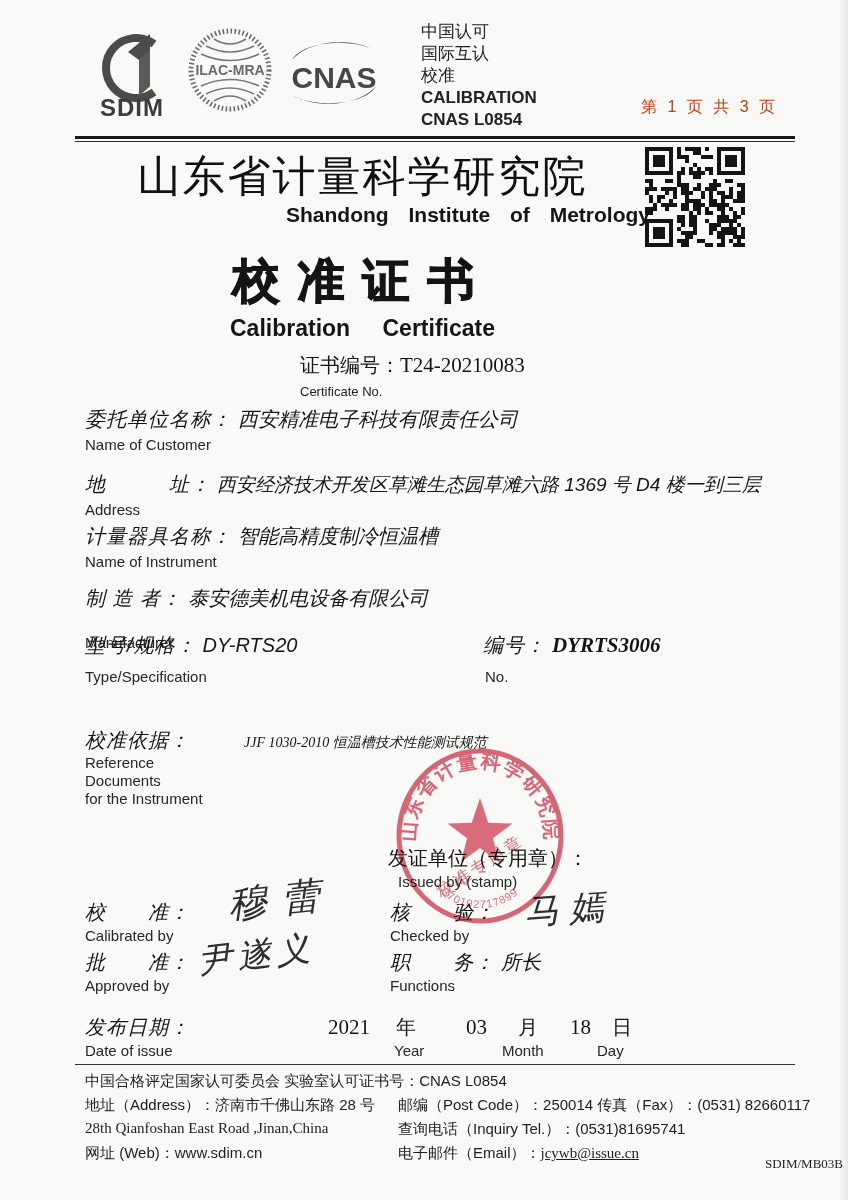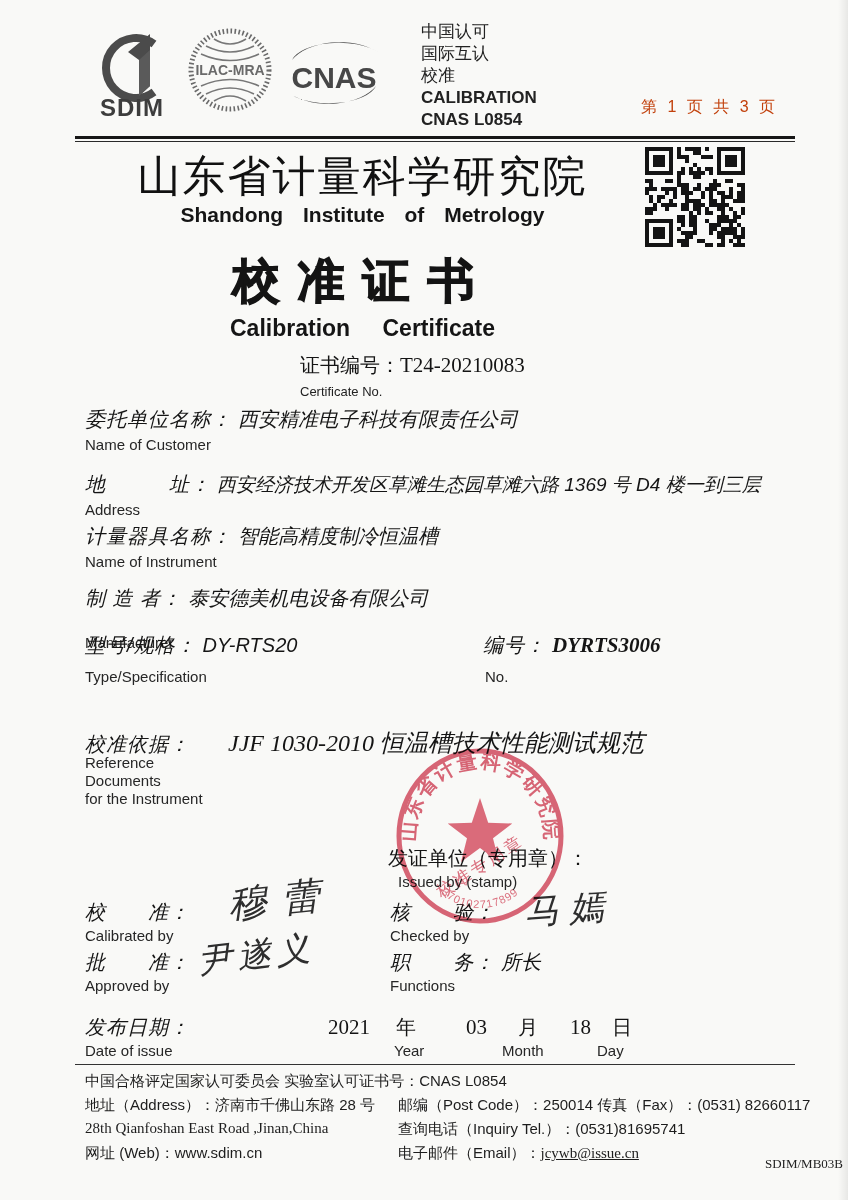--- a/index.html
+++ b/index.html
@@ -18,21 +18,21 @@
 
   
   .acc-line { font-size:17px; line-height:22px; color:#222; }
   .acc-line.b { font-weight:bold; }
   .page-ind { font-size:16px; letter-spacing:3px; color:#c2410c; }
   .rule-thick { left:75px; top:136px; width:720px; height:3px; background:#171717; }
   .rule-thin  { left:75px; top:141px; width:720px; height:1px; background:#2a2a2a; }
 
   .inst-cn { left:75px; top:148px; width:575px; text-align:center;
     font-family:"Liberation Serif","DejaVu Serif",serif; font-size:43px; letter-spacing:2px; color:#111; white-space:nowrap; }
-  .inst-en { left:75px; top:203px; width:575px; text-align:center;
+  .inst-en { left:75px; top:203px; width:575px; text-align:right;
     font-size:21px; font-weight:bold; word-spacing:14px; color:#151515; white-space:nowrap; }
 
   .title-cn { left:75px; top:250px; width:575px; text-align:center;
     font-size:47px; font-weight:900; letter-spacing:18px; color:#141414;
     -webkit-text-stroke:1.3px #141414; white-space:nowrap; }
   .title-en { left:75px; top:315px; width:575px; text-align:center;
     font-size:23px; font-weight:bold; word-spacing:26px; color:#151515; white-space:nowrap; }
 
   .certno { left:300px; top:352px; font-size:20px; color:#141414; white-space:nowrap; }
   .certno .val { font-family:"Liberation Serif","DejaVu Serif",serif; font-size:21px; }
@@ -365,21 +365,21 @@
     <span class="flabel">型号/规格：</span><span class="fvalue">DY-RTS20</span>
   </div>
   <div class="abs fen" style="top:668px">Type/Specification</div>
 
   <div class="abs frow" style="left:483px;top:632px">
     <span class="flabel">编号：</span><span class="fvalue serif" style="font-weight:bold;font-size:21px">DYRTS3006</span>
   </div>
   <div class="abs fen" style="left:485px;top:668px">No.</div>
 
   <div class="abs frow" style="top:727px">
-    <span class="flabel">校准依据：</span><span class="fvalue serif" style="margin-left:38px;font-size:24px">JJF 1030-2010 恒温槽技术性能测试规范</span>
+    <span class="flabel">校准依据：</span><span class="fvalue serif" style="margin-left:54px;font-size:14px">JJF 1030-2010 恒温槽技术性能测试规范</span>
   </div>
   <div class="abs ref-en" style="top:754px">
     <div>Reference</div>
     <div>Documents</div>
     <div>for the Instrument</div>
   </div>
 
   <div class="abs issued-cn">发证单位（专用章）：</div>
   <div class="abs issued-en">Issued by (stamp)</div>
 

